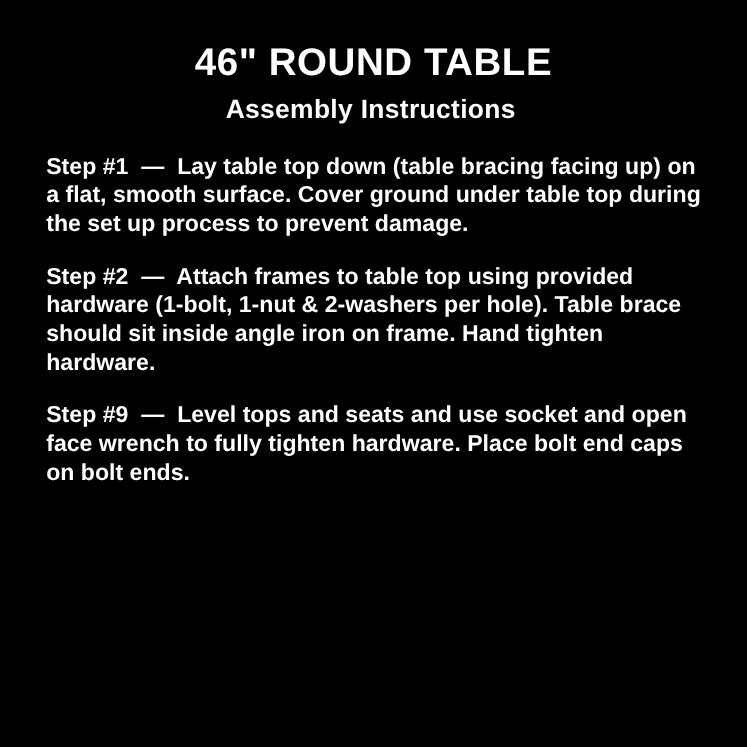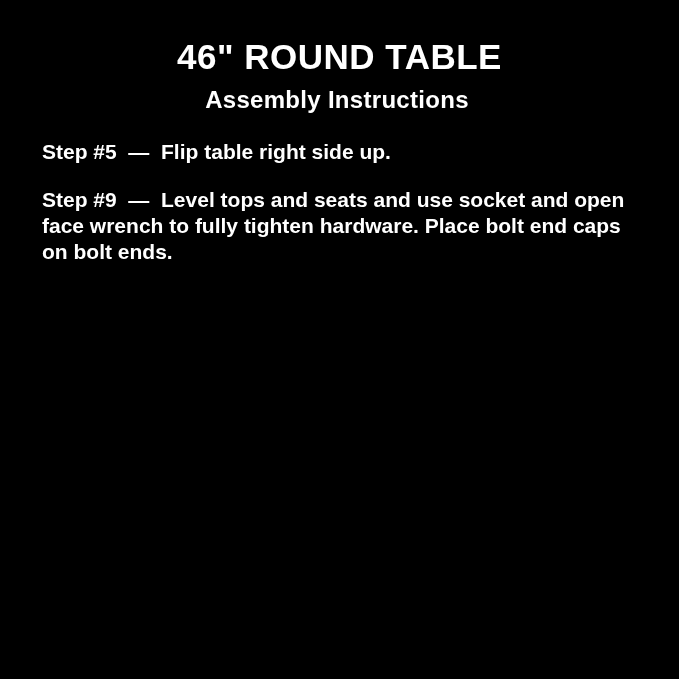--- a/index.html
+++ b/index.html
@@ -47,21 +47,22 @@
 </head>
 <body>
 
 <div class="page">
   <div class="header">
     <h1 class="title">46" ROUND TABLE</h1>
     <h2 class="subtitle">Assembly Instructions</h2>
   </div>
 
   <div class="steps">
+    <p class="step"><span>Step #1</span><span>  —  </span><span>Lay table top down (table bracing facing up) on a flat, smooth surface. Cover ground under table top during the set up process to prevent damage.</span></p>
+
+    <p class="step"><span>Step #2</span><span>  —  </span><span>Attach frames to table top using provided hardware (1-bolt, 1-nut &amp; 2-washers per hole). Table brace should sit inside angle iron on frame. Hand tighten hardware.</span></p>
 
 
 
-
-    <p class="step"><span>Step #5</span><span>  —  </span><span>Flip table right side up.</span></p>
 
     <p class="step"><span>Step #9</span><span>  —  </span><span>Level tops and seats and use socket and open face wrench to fully tighten hardware. Place bolt end caps on bolt ends.</span></p>
   </div>
 </div>
 
 </body></html>

